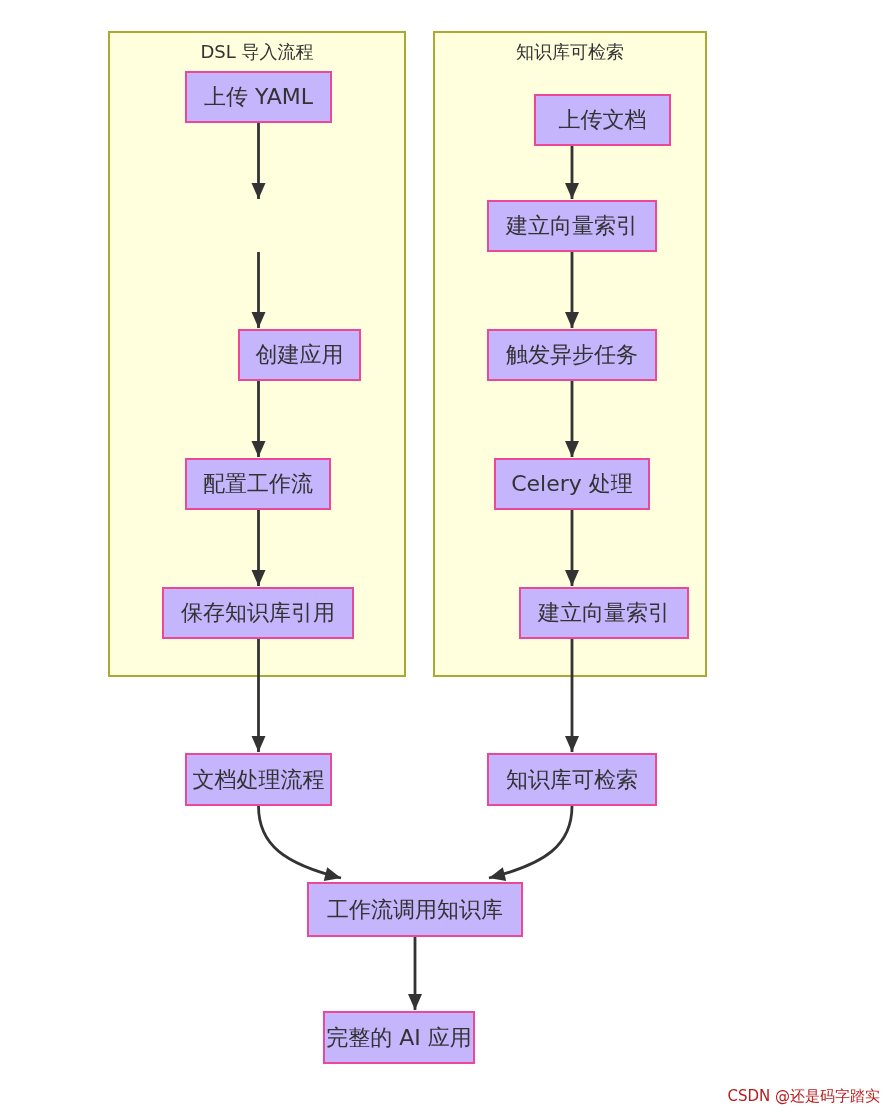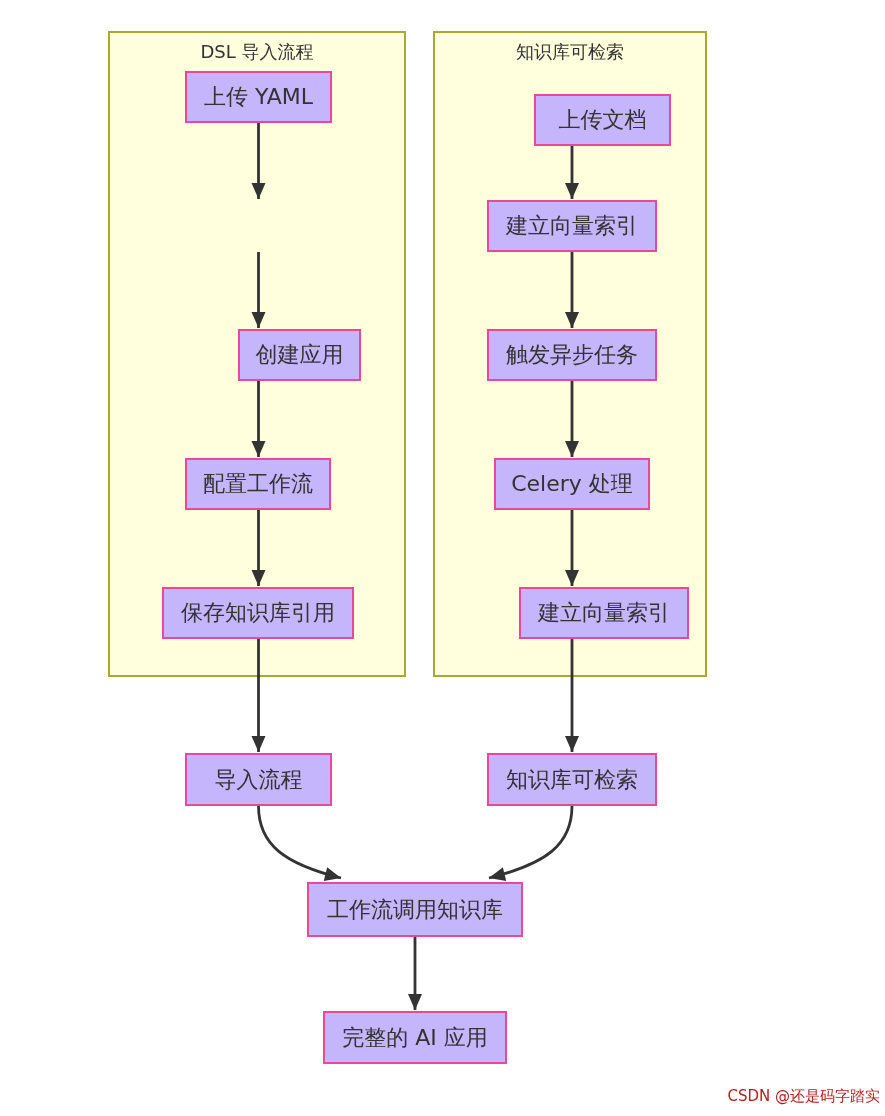--- a/index.html
+++ b/index.html
@@ -104,20 +104,20 @@
   <div class="node" style="left:197px; top:329px; width:123px; height:52px;margin-left:41px;">创建应用</div>
   <div class="node" style="left:185px; top:458px; width:146px; height:52px;">配置工作流</div>
   <div class="node" style="left:162px; top:587px; width:192px; height:52px;">保存知识库引用</div>
 
   <div class="node" style="left:534px; top:71px; width:137px; height:52px;margin-top:23px;">上传文档</div>
   <div class="node" style="left:487px; top:200px; width:170px; height:52px;">建立向量索引</div>
   <div class="node" style="left:494px; top:458px; width:156px; height:52px;">Celery 处理</div>
   <div class="node" style="left:487px; top:329px; width:170px; height:52px;">触发异步任务</div>
   <div class="node" style="left:487px; top:587px; width:170px; height:52px;margin-left:32px;">建立向量索引</div>
 
-  <div class="node" style="left:185px; top:753px; width:147px; height:53px;">导入流程</div>
+  <div class="node" style="left:185px; top:753px; width:147px; height:53px;">文档处理流程</div>
   <div class="node" style="left:307px; top:882px; width:216px; height:55px;">工作流调用知识库</div>
 
   <div class="node" style="left:487px; top:753px; width:170px; height:53px;">知识库可检索</div>
-  <div class="node" style="left:323px; top:1011px; width:184px; height:53px;">完整的 AI 应用</div>
+  <div class="node" style="left:323px; top:1011px; width:152px; height:53px;">完整的 AI 应用</div>
 
   <div class="watermark">CSDN @还是码字踏实</div>
 </div>
 
 </body></html>

